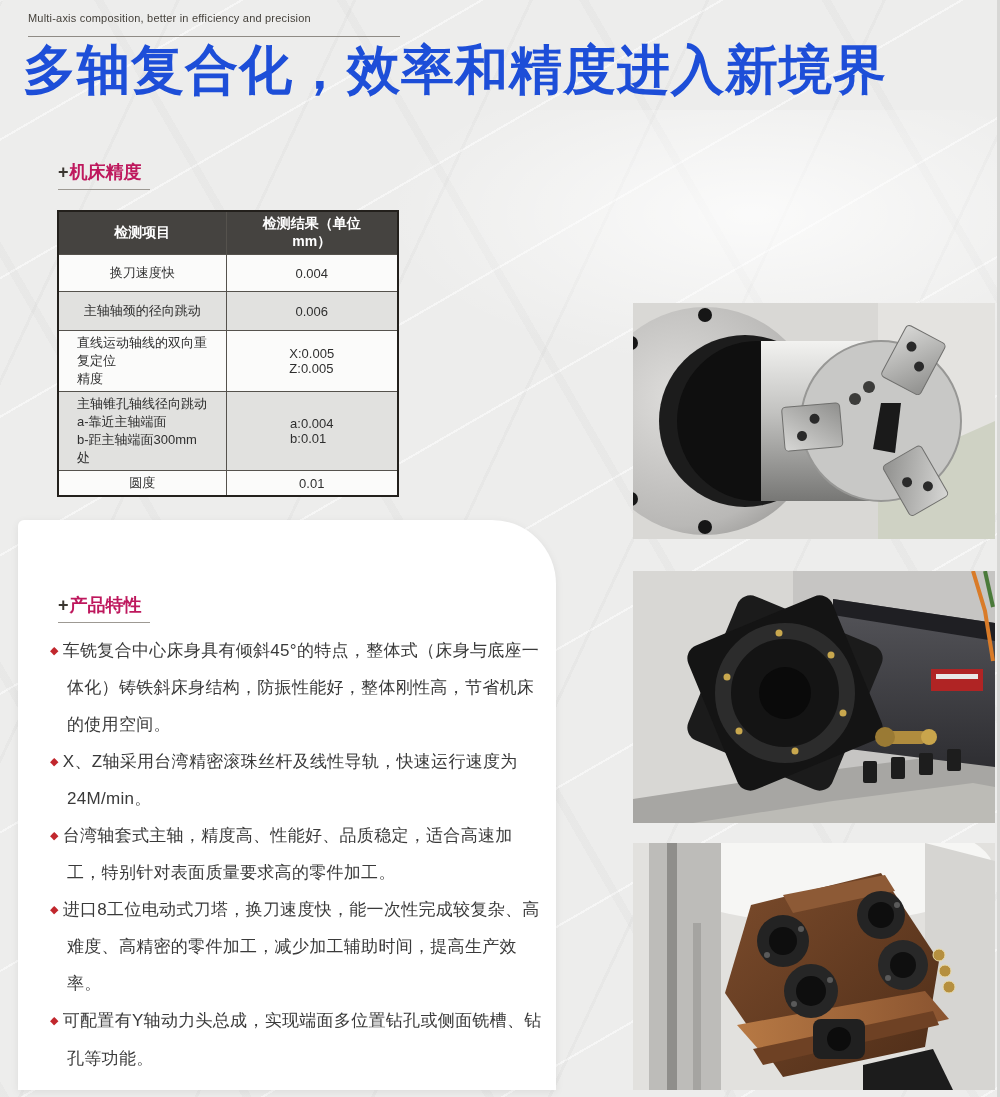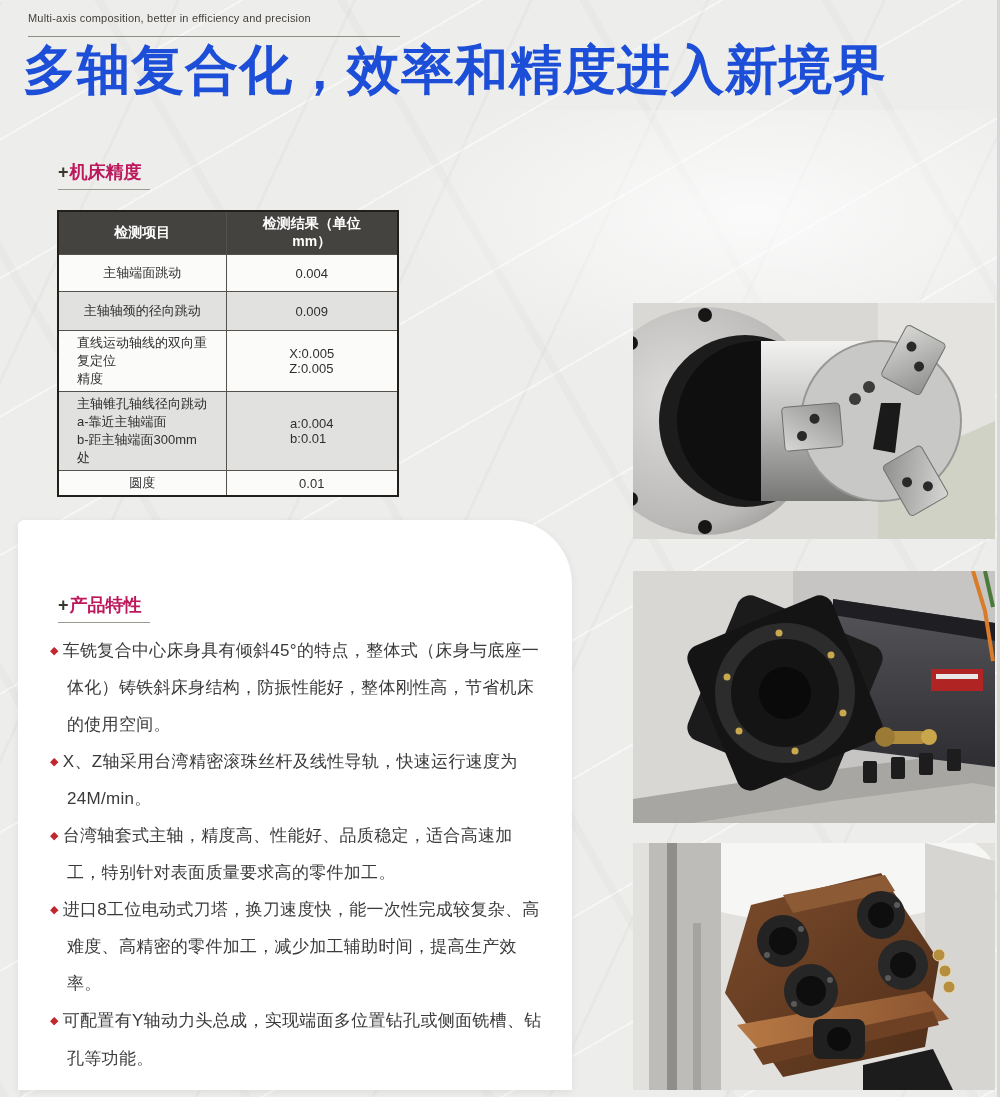--- a/index.html
+++ b/index.html
@@ -69,21 +69,20 @@
   .acc-table .h24{height:18px;}
   .acc-table td.left{text-align:left;}
   .pre{white-space:pre-line;}
   .inner-left{display:inline-block;text-align:left;white-space:pre-line;}
 
   
   .feature-card{
     position:absolute;left:18px;top:520px;width:538px;height:570px;
     background:#ffffff;border-radius:6px 64px 0 0;
     box-shadow:0 2px 8px rgba(0,0,0,0.07);
-    padding-left:16px;
   }
   #features-heading{left:40px;top:73px;position:absolute;}
   .feature-list{
     position:absolute;left:32px;top:112px;width:492px;
     margin:0;padding:0;list-style:none;
     font-size:17px;color:#3a3a3a;line-height:2.18;letter-spacing:.3px;
   }
   .feature-list li{padding-left:17px;text-indent:-17px;}
   .feature-list .diamond{color:#c1272d;font-size:11px;margin-right:4px;vertical-align:2px;}
 
@@ -116,26 +115,26 @@
       <col class="c2">
     </colgroup>
   <thead>
     <tr>
       <th>检测项目</th>
       <th>检测结果（单位mm）</th>
     </tr>
   </thead>
   <tbody>
     <tr>
-      <td class="h33">主轴端面跳动</td>
+      <td class="h33">换刀速度快</td>
       <td>0.004</td>
     </tr>
     <tr class="alt">
       <td class="h35">主轴轴颈的径向跳动</td>
-      <td>0.009</td>
+      <td>0.006</td>
     </tr>
     <tr>
       <td class="h50 left pre">直线运动轴线的双向重复定位
 精度</td>
       <td><span class="inner-left">X:0.005
 Z:0.005</span></td>
     </tr>
     <tr class="alt">
       <td class="h50 left pre">主轴锥孔轴线径向跳动
 a-靠近主轴端面

